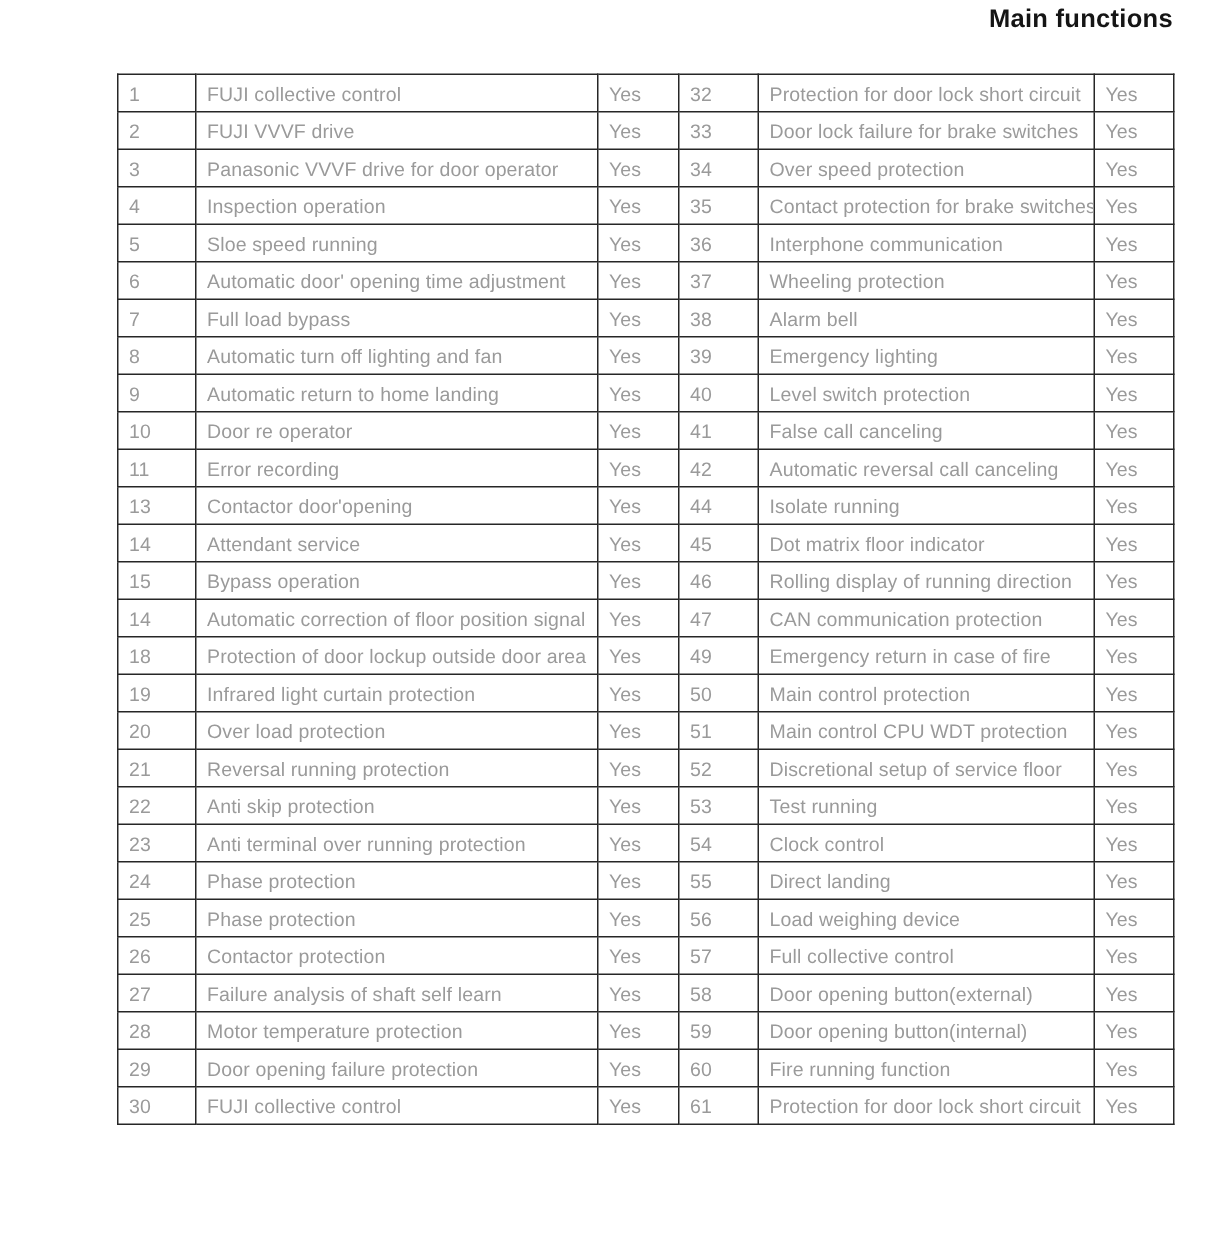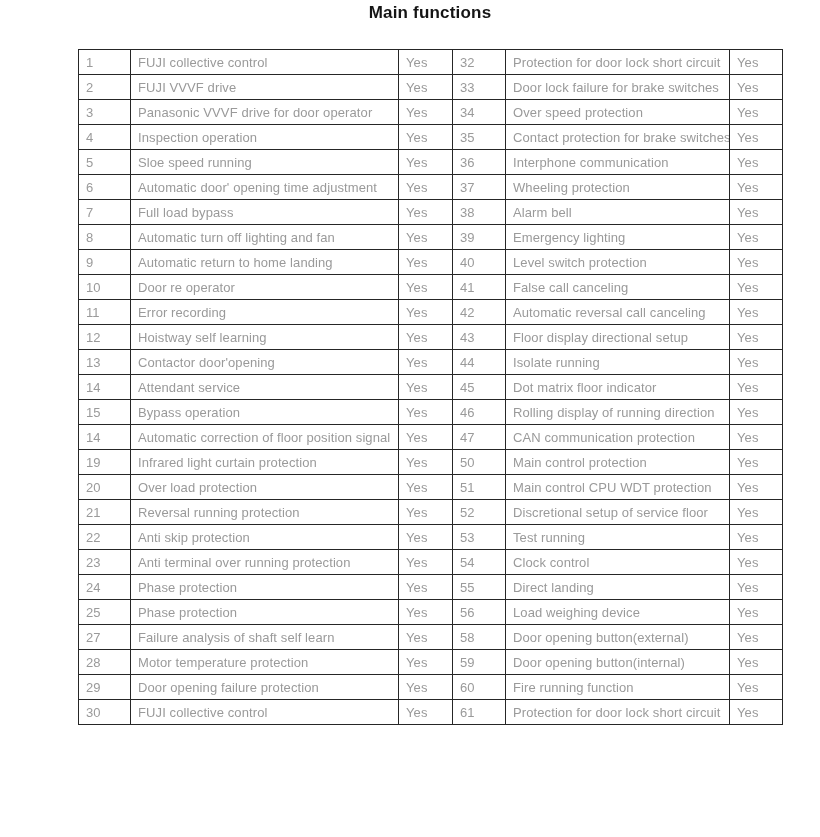--- a/index.html
+++ b/index.html
@@ -14,21 +14,21 @@
   .page {
     margin-left: 78px;
     width: 704px;
     padding-top: 3px;
   }
   h1.page-title {
     margin: 0;
     font-size: 17px;
     font-weight: bold;
     color: #151515;
-    text-align: center;
+    text-align: right;
     letter-spacing: 0.2px;
   }
   table.functions-table {
     margin-top: 26px;
     border-collapse: collapse;
     table-layout: fixed;
     width: 704px;
   }
   table.functions-table td {
     border: 1px solid #262626;
@@ -146,28 +146,20 @@
         </tr>
         <tr>
           <td>11</td>
           <td>Error recording</td>
           <td>Yes</td>
           <td>42</td>
           <td>Automatic reversal call canceling</td>
           <td>Yes</td>
         </tr>
         <tr>
-          <td>12</td>
-          <td>Hoistway self learning</td>
-          <td>Yes</td>
-          <td>43</td>
-          <td>Floor display directional setup</td>
-          <td>Yes</td>
-        </tr>
-        <tr>
           <td>13</td>
           <td>Contactor door'opening</td>
           <td>Yes</td>
           <td>44</td>
           <td>Isolate running</td>
           <td>Yes</td>
         </tr>
         <tr>
           <td>14</td>
           <td>Attendant service</td>
@@ -186,20 +178,28 @@
         </tr>
         <tr>
           <td>14</td>
           <td>Automatic correction of floor position signal</td>
           <td>Yes</td>
           <td>47</td>
           <td>CAN communication protection</td>
           <td>Yes</td>
         </tr>
         <tr>
+          <td>18</td>
+          <td>Protection of door lockup outside door area</td>
+          <td>Yes</td>
+          <td>49</td>
+          <td>Emergency return in case of fire</td>
+          <td>Yes</td>
+        </tr>
+        <tr>
           <td>19</td>
           <td>Infrared light curtain protection</td>
           <td>Yes</td>
           <td>50</td>
           <td>Main control protection</td>
           <td>Yes</td>
         </tr>
         <tr>
           <td>20</td>
           <td>Over load protection</td>
@@ -239,20 +239,28 @@
           <td>55</td>
           <td>Direct landing</td>
           <td>Yes</td>
         </tr>
         <tr>
           <td>25</td>
           <td>Phase protection</td>
           <td>Yes</td>
           <td>56</td>
           <td>Load weighing device</td>
+          <td>Yes</td>
+        </tr>
+        <tr>
+          <td>26</td>
+          <td>Contactor protection</td>
+          <td>Yes</td>
+          <td>57</td>
+          <td>Full collective control</td>
           <td>Yes</td>
         </tr>
         <tr>
           <td>27</td>
           <td>Failure analysis of shaft self learn</td>
           <td>Yes</td>
           <td>58</td>
           <td>Door opening button(external)</td>
           <td>Yes</td>
         </tr>

